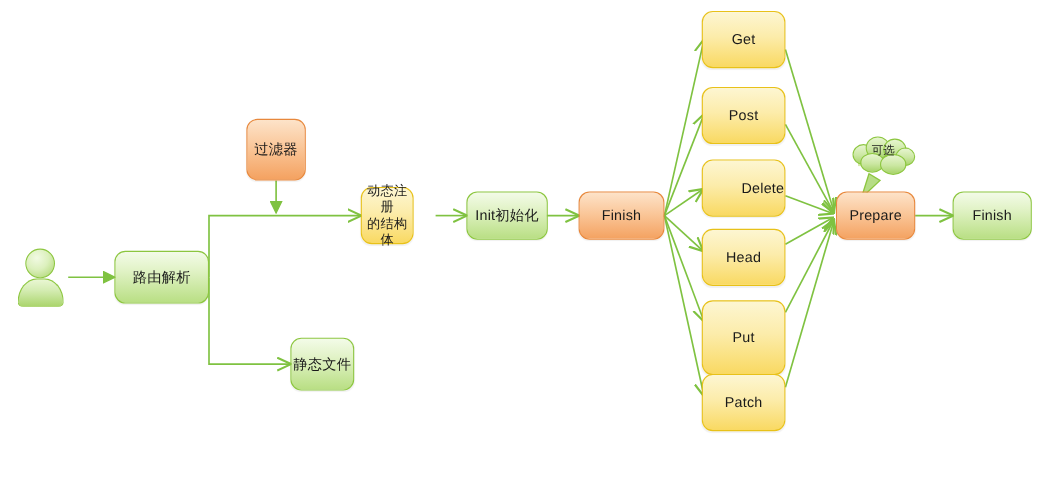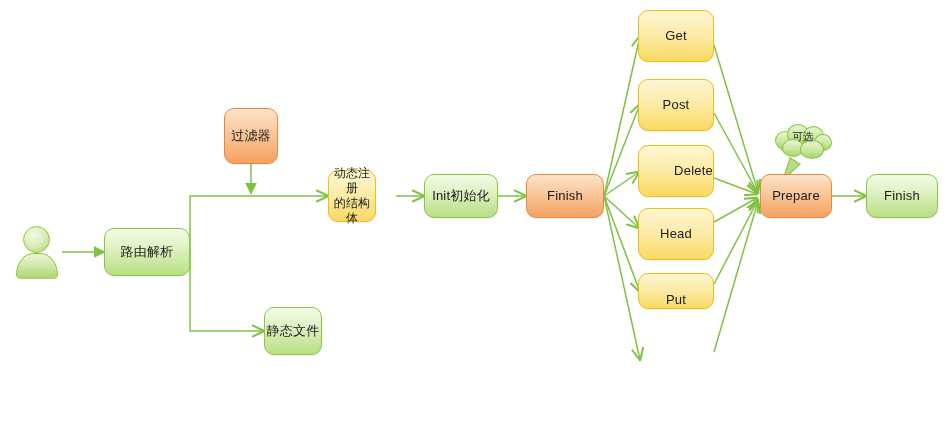--- a/index.html
+++ b/index.html
@@ -207,22 +207,25 @@
   </div>
   <div class="node yellow" style="left:638px; top:10px; width:76px; height:52px;">
     <span class="lbl">Get</span>
   </div>
   <div class="node yellow" style="left:638px; top:145px; width:76px; height:52px;padding-left:35px;">
     <span class="lbl">Delete</span>
   </div>
   <div class="node yellow" style="left:638px; top:208px; width:76px; height:52px;">
     <span class="lbl">Head</span>
   </div>
-  <div class="node yellow" style="left:638px; top:273px; width:76px; height:36px;align-items:flex-end;">
+  <div class="node yellow" style="left:638px; top:273px; width:76px; height:68px;">
     <span class="lbl">Put</span>
+  </div>
+  <div class="node yellow" style="left:638px; top:340px; width:76px; height:52px;">
+    <span class="lbl">Patch</span>
   </div>
 
   <div id="cloud">
     <div class="fill"></div>
     <div class="puff p1"></div>
     <div class="puff p2"></div>
     <div class="puff p3"></div>
     <div class="puff p4"></div>
     <div class="puff p5"></div>
     <div class="puff p6"></div>

